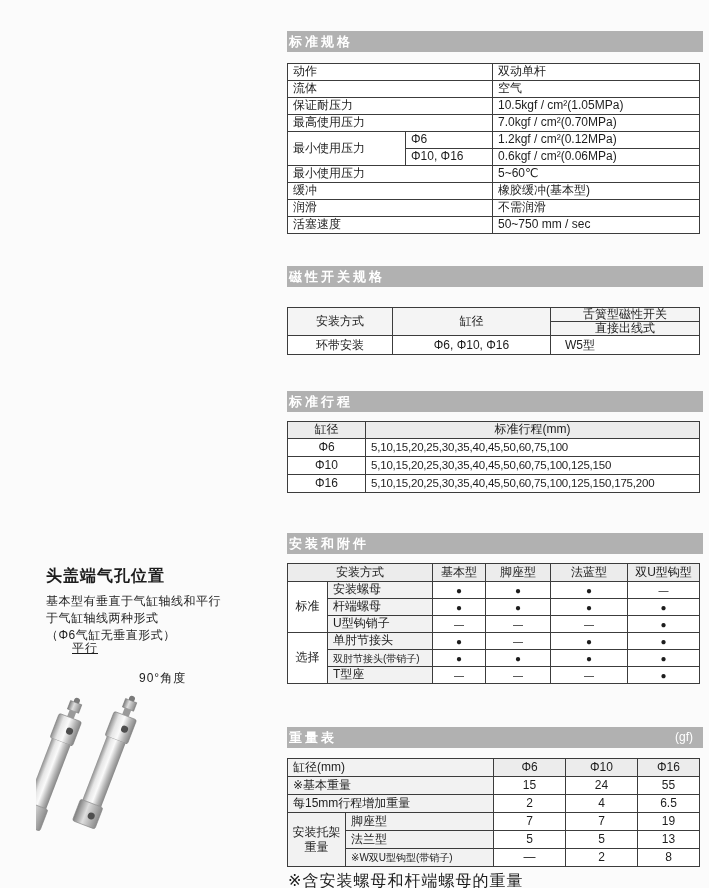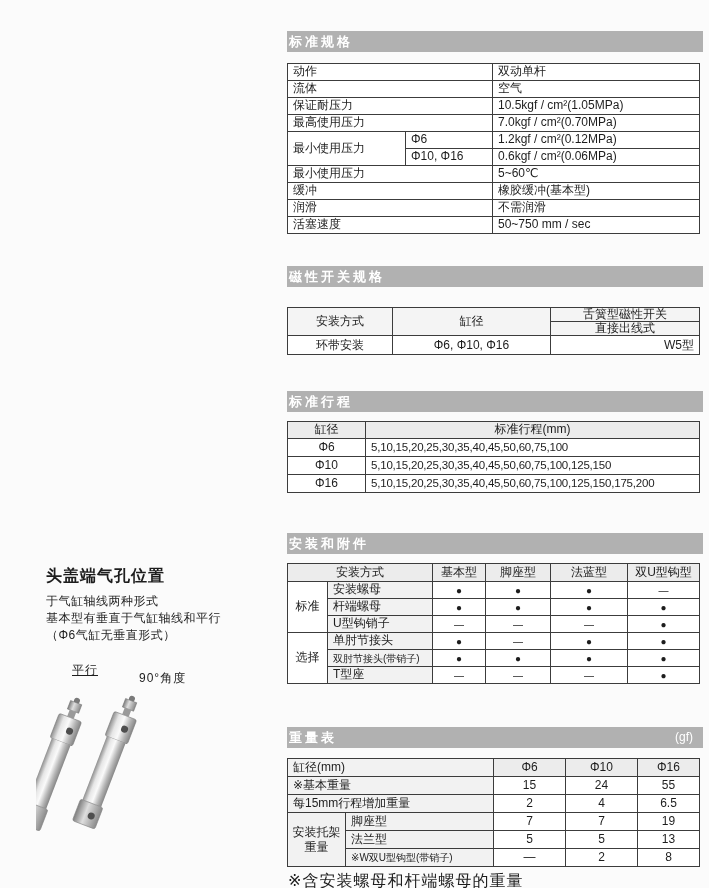--- a/index.html
+++ b/index.html
@@ -38,25 +38,25 @@
   .note-title { font-size:16px; font-weight:bold; margin-bottom:6px; letter-spacing:1px; }
   .note-line { font-size:12px; line-height:17px; letter-spacing:0.5px; }
   .img-label { position:absolute; font-size:12px; letter-spacing:1px; }
   .footnote { position:absolute; left:288px; top:871px; font-size:16px; letter-spacing:1px; }
 </style>
 </head>
 <body>
 
 <div class="note">
   <div class="note-title">头盖端气孔位置</div>
+  <div class="note-line">基本型有垂直于气缸轴线和平行</div>
   <div class="note-line">于气缸轴线两种形式</div>
-  <div class="note-line">基本型有垂直于气缸轴线和平行</div>
   <div class="note-line">（Φ6气缸无垂直形式）</div>
 </div>
-<div class="img-label" style="left:72px;top:662px;text-decoration:underline;">平行</div>
+<div class="img-label" style="left:72px;top:640px;text-decoration:underline;">平行</div>
 <div class="img-label" style="left:139px;top:670px;">90°角度</div>
 
 <svg style="position:absolute;left:36px;top:690px;" width="220" height="195" viewBox="0 0 220 195">
   <defs>
     <linearGradient id="met" x1="0" y1="0" x2="1" y2="0">
       <stop offset="0" stop-color="#8f8f8f"></stop>
         <stop offset="0.25" stop-color="#e6e6e6"></stop>
       <stop offset="0.5" stop-color="#fafafa"></stop>
         <stop offset="0.78" stop-color="#b4b4b4"></stop>
       <stop offset="1" stop-color="#868686"></stop>
@@ -158,21 +158,21 @@
     <td rowspan="2" class="hd2">安装方式</td>
     <td rowspan="2" class="hd2">缸径</td>
     <td class="hd2" style="height:14px;">舌簧型磁性开关</td>
   </tr>
   <tr>
     <td class="hd2" style="height:14px;">直接出线式</td>
   </tr>
   <tr>
     <td class="ctr" style="height:19px;">环带安装</td>
     <td class="ctr">Φ6, Φ10, Φ16</td>
-    <td style="padding-left:14px;text-align:right;">W5型</td>
+    <td style="padding-left:14px;">W5型</td>
   </tr>
 </tbody>
   </table>
 
 <div class="bar" style="top:391px;">
   <span>标准行程</span>
 </div>
 <table style="left:287px;top:421px;width:413px;">
   <colgroup>
       <col style="width:78px">

